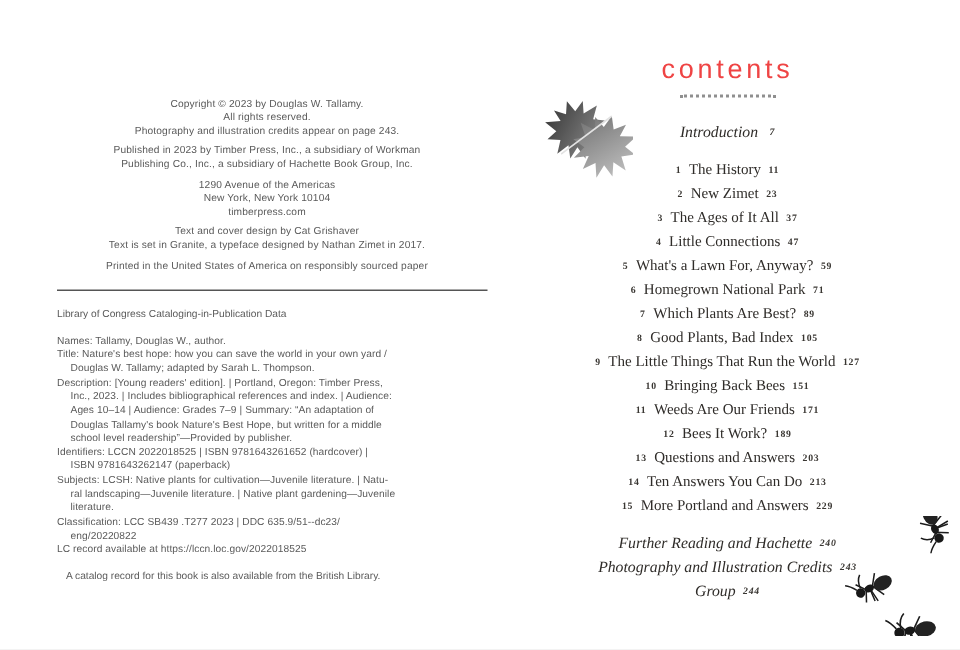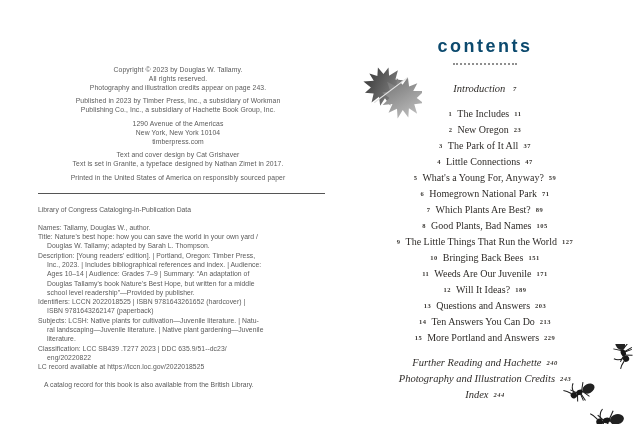--- a/index.html
+++ b/index.html
@@ -24,21 +24,21 @@
   .cip p { font-size:6.8px; line-height:9.3px; letter-spacing:.05px; }
   .cip p.ind { padding-left:9px; }
   .catalog-note { font-size:6.8px; margin-top:9px; padding-left:6px; }
   
   .page-right {
     position:absolute; left:330px; top:0; width:310px; height:433px;
     font-family:"Liberation Serif", serif; color:#2f2c29;
   }
   .toc-title {
     margin-top:36px; text-align:center; font-family:"Liberation Sans", sans-serif;
-    font-weight:bold; font-size:18px; letter-spacing:2.5px; color:#0c4a6e;
+    font-weight:normal; font-size:18px; letter-spacing:2.5px; color:#ef4444;
   }
   .toc-dots {
     width:64px; margin:6px auto 0 auto; border:none;
     border-top:2px dotted #8f8f8f; height:0;
   }
   .leaf-art { position:absolute; left:30px; top:58px; width:62px; height:62px; }
   .ants-art { position:absolute; left:228px; top:344px; width:76px; height:80px; }
   .toc-list { margin-top:16px; text-align:center; }
   .toc-row { line-height:15px; font-size:10px; }
   .toc-row .ch-num {
@@ -128,54 +128,54 @@
 
     <div class="toc-list">
       <div class="toc-row toc-intro">
         <span class="ch-title">Introduction</span>
         <span class="ch-page">7</span>
       </div>
 
       <div>
 
       <div class="toc-row">
-            <span class="ch-num">1</span><span class="ch-title">The Includes</span><span class="ch-page">11</span>
-          </div>
-          <div class="toc-row">
-            <span class="ch-num">2</span><span class="ch-title">New Oregon</span><span class="ch-page">23</span>
-          </div>
-          <div class="toc-row">
-            <span class="ch-num">3</span><span class="ch-title">The Park of It All</span><span class="ch-page">37</span>
+            <span class="ch-num">1</span><span class="ch-title">The History</span><span class="ch-page">11</span>
+          </div>
+          <div class="toc-row">
+            <span class="ch-num">2</span><span class="ch-title">New Zimet</span><span class="ch-page">23</span>
+          </div>
+          <div class="toc-row">
+            <span class="ch-num">3</span><span class="ch-title">The Ages of It All</span><span class="ch-page">37</span>
           </div>
           <div class="toc-row">
             <span class="ch-num">4</span><span class="ch-title">Little Connections</span><span class="ch-page">47</span>
           </div>
           <div class="toc-row">
-            <span class="ch-num">5</span><span class="ch-title">What's a Young For, Anyway?</span><span class="ch-page">59</span>
+            <span class="ch-num">5</span><span class="ch-title">What's a Lawn For, Anyway?</span><span class="ch-page">59</span>
           </div>
           <div class="toc-row">
             <span class="ch-num">6</span><span class="ch-title">Homegrown National Park</span><span class="ch-page">71</span>
           </div>
           <div class="toc-row">
             <span class="ch-num">7</span><span class="ch-title">Which Plants Are Best?</span><span class="ch-page">89</span>
           </div>
           <div class="toc-row">
-            <span class="ch-num">8</span><span class="ch-title">Good Plants, Bad Names</span><span class="ch-page">105</span>
+            <span class="ch-num">8</span><span class="ch-title">Good Plants, Bad Index</span><span class="ch-page">105</span>
           </div>
           <div class="toc-row">
             <span class="ch-num">9</span><span class="ch-title">The Little Things That Run the World</span><span class="ch-page">127</span>
           </div>
           <div class="toc-row">
             <span class="ch-num">10</span><span class="ch-title">Bringing Back Bees</span><span class="ch-page">151</span>
           </div>
           <div class="toc-row">
-            <span class="ch-num">11</span><span class="ch-title">Weeds Are Our Juvenile</span><span class="ch-page">171</span>
-          </div>
-          <div class="toc-row">
-            <span class="ch-num">12</span><span class="ch-title">Will It Ideas?</span><span class="ch-page">189</span>
+            <span class="ch-num">11</span><span class="ch-title">Weeds Are Our Friends</span><span class="ch-page">171</span>
+          </div>
+          <div class="toc-row">
+            <span class="ch-num">12</span><span class="ch-title">Bees It Work?</span><span class="ch-page">189</span>
           </div>
           <div class="toc-row">
             <span class="ch-num">13</span><span class="ch-title">Questions and Answers</span><span class="ch-page">203</span>
           </div>
           <div class="toc-row">
             <span class="ch-num">14</span><span class="ch-title">Ten Answers You Can Do</span><span class="ch-page">213</span>
           </div>
           <div class="toc-row">
             <span class="ch-num">15</span><span class="ch-title">More Portland and Answers</span><span class="ch-page">229</span>
           </div>
@@ -183,21 +183,21 @@
 
       <div class="toc-back">
 
       <div class="toc-row">
             <span class="ch-title">Further Reading and Hachette</span><span class="ch-page">240</span>
           </div>
           <div class="toc-row">
             <span class="ch-title">Photography and Illustration Credits</span><span class="ch-page">243</span>
           </div>
           <div class="toc-row">
-            <span class="ch-title">Index</span><span class="ch-page">244</span>
+            <span class="ch-title">Group</span><span class="ch-page">244</span>
           </div>
         </div>
     </div>
 
     <svg class="ants-art" viewBox="0 0 76 80" aria-hidden="true">
       <defs>
         <g id="ant">
           <path d="M7 13 Q4 8 1 6" fill="none" stroke="#1c1c1c" stroke-width="1.1"></path>
           <path d="M10 13 Q10 7 14 4" fill="none" stroke="#1c1c1c" stroke-width="1.1"></path>
           <path d="M14 14 L9 24 M16 14 L15 26 M18 15 L23 25" fill="none" stroke="#1c1c1c" stroke-width="1.1"></path>

